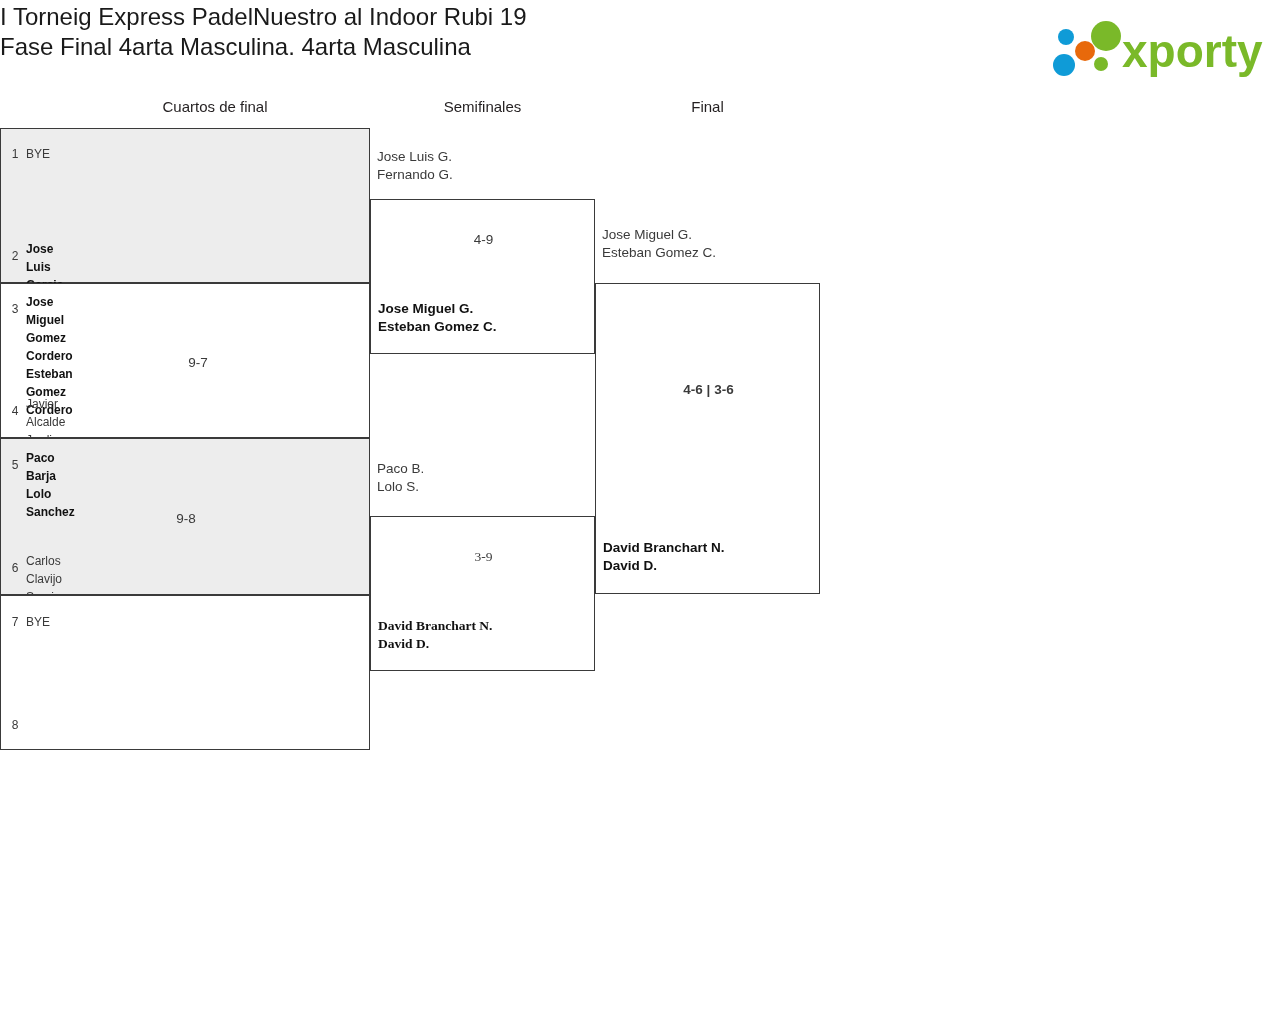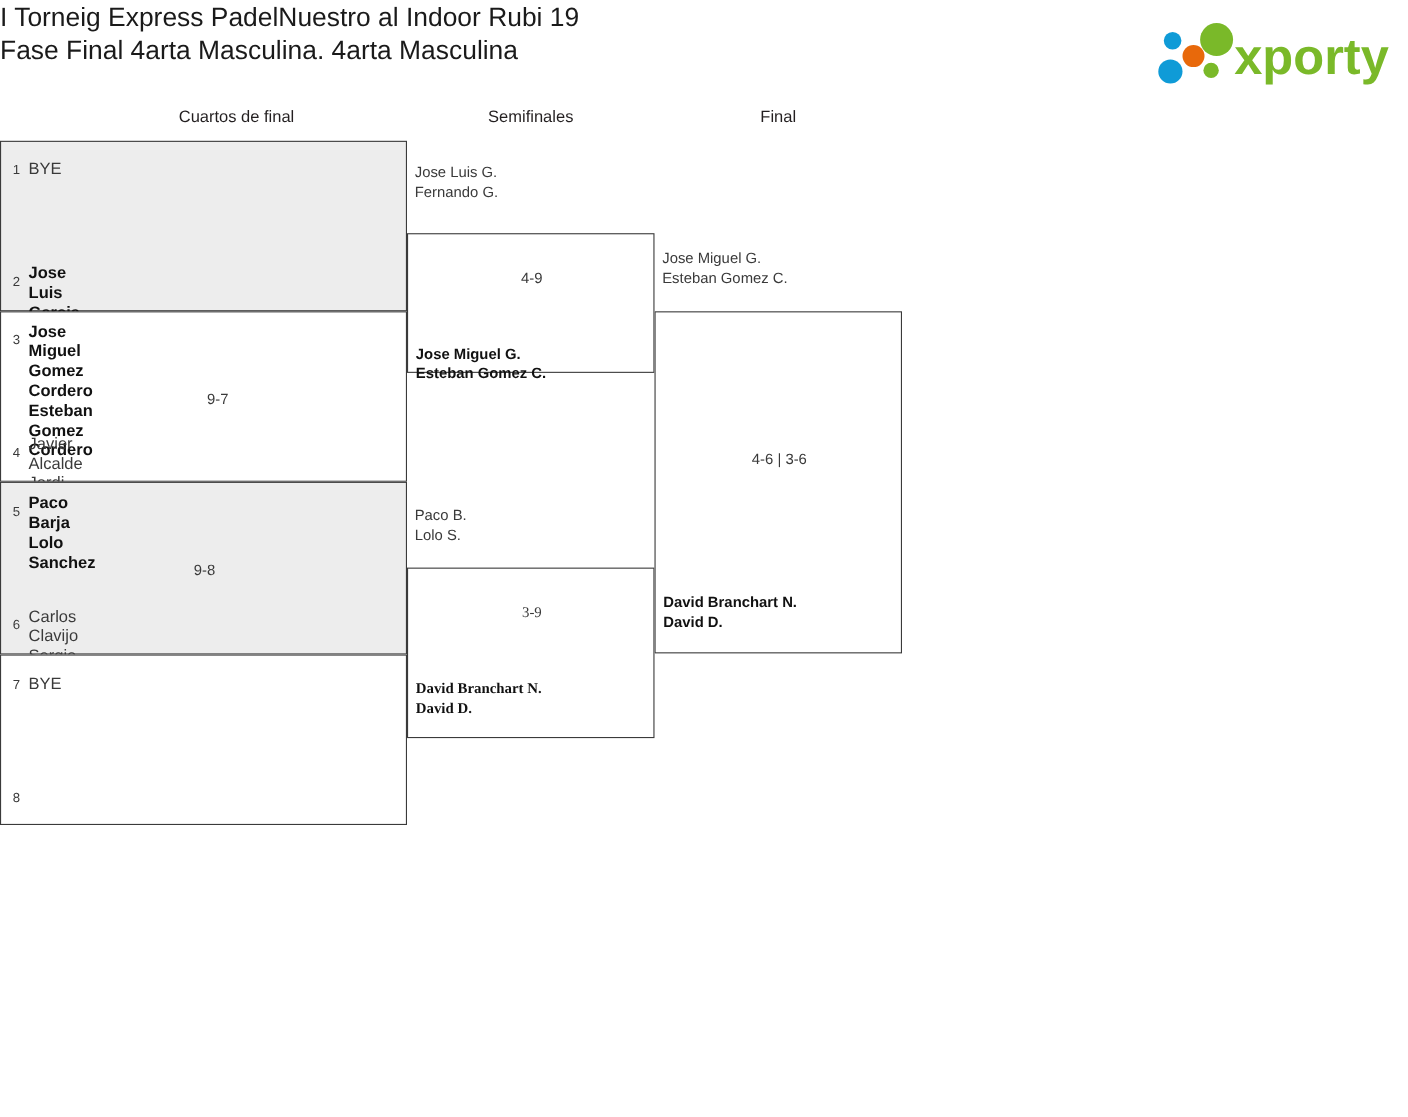--- a/index.html
+++ b/index.html
@@ -89,21 +89,21 @@
     position: absolute;
     left: 6px;
     width: 16px;
     text-align: center;
     font-size: 12px;
     color: #3a3a3a;
   }
   .names {
     position: absolute;
     left: 25px;
-    font-size: 15px;
+    font-size: 12px;
     line-height: 18px;
     color: #3a3a3a;
     white-space: pre-line;
   }
   .names.win {
     font-weight: bold;
     color: #111111;
   }
 
   
@@ -200,37 +200,37 @@
     <div class="score" style="left:0;top:68px;width:370px;"></div>
     <div class="slot" style="top:122px;">
       <span class="seed" style="top:0px;">8</span>
       <span class="names" style="top:-2px;"></span>
     </div>
   </div>
 
   <div class="slot2" style="left:377px;top:148px;">Jose Luis G.
 Fernando G.</div>
 
-  <div class="mbox" style="left:370px;top:212px;width:225px;height:127px;">
+  <div class="mbox" style="left:370px;top:199px;width:225px;height:155px;">
     <div class="score" style="left:0;top:32px;width:225px;">4-9</div>
     <div class="slot2 win" style="left:7px;top:100px;">Jose Miguel G.
 Esteban Gomez C.</div>
   </div>
 
   <div class="slot2" style="left:377px;top:460px;">Paco B.
 Lolo S.</div>
 
   <div class="mbox" style="left:370px;top:516px;width:225px;height:155px;font-family:Liberation Serif, serif;">
     <div class="score" style="left:0;top:32px;width:225px;">3-9</div>
     <div class="slot2 win" style="left:7px;top:100px;">David Branchart N.
 David D.</div>
   </div>
 
   <div class="slot2" style="left:602px;top:226px;">Jose Miguel G.
 Esteban Gomez C.</div>
 
   <div class="mbox" style="left:595px;top:283px;width:225px;height:311px;">
-    <div class="score" style="left:0;top:126px;width:225px;">4-6 | 3-6</div>
+    <div class="score" style="left:0;top:98px;width:225px;font-weight:bold;">4-6 | 3-6</div>
     <div class="slot2 win" style="left:7px;top:255px;">David Branchart N.
 David D.</div>
   </div>
 
 </div>
 
 </body></html>

